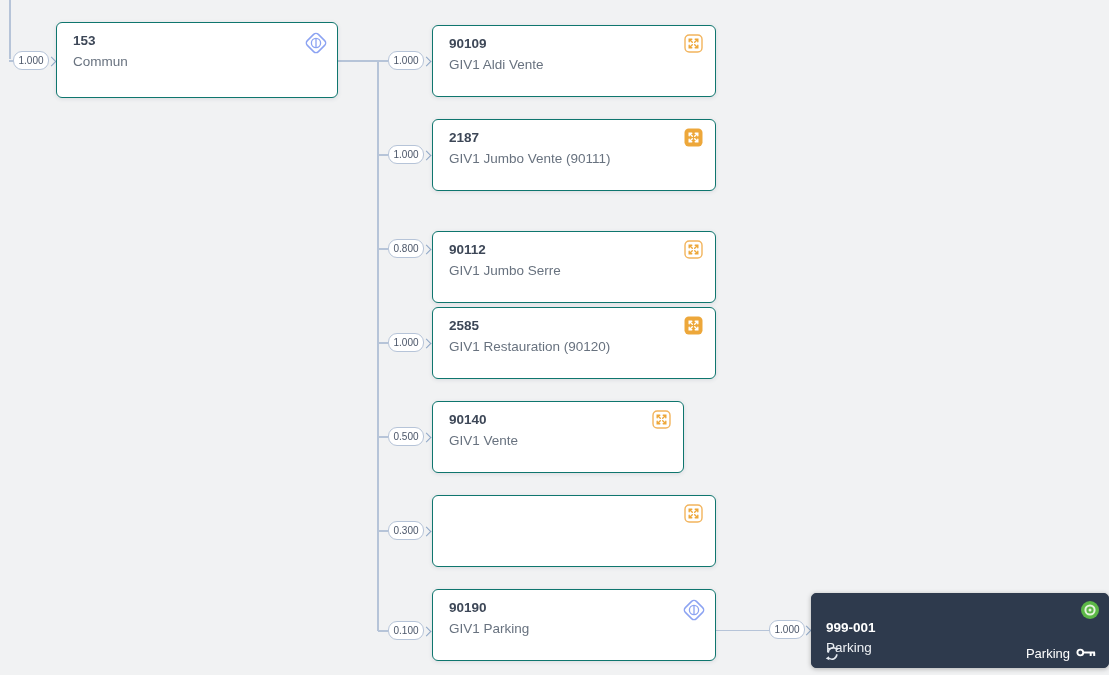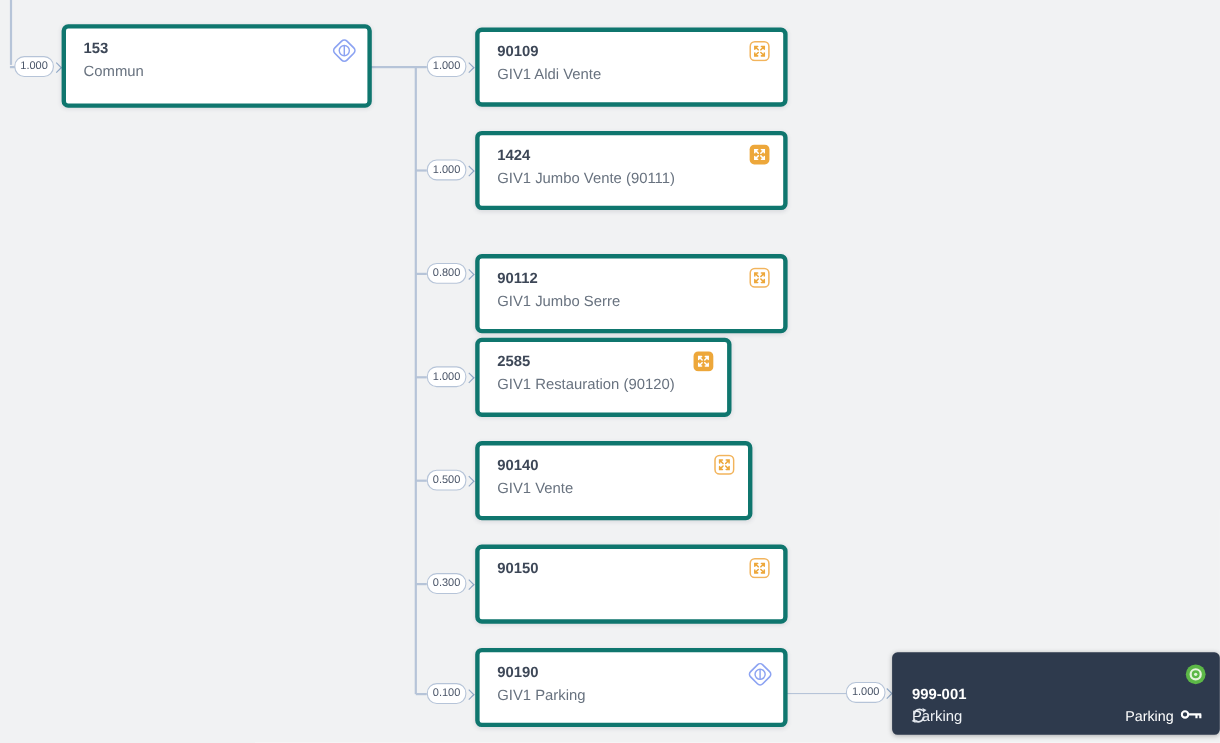--- a/index.html
+++ b/index.html
@@ -9,21 +9,21 @@
   
   .ln{position:absolute;background:#b6c4d8;z-index:1;}
 
   
   .chev{position:absolute;width:6px;height:6px;border-top:1.8px solid #8ea7c7;border-right:1.8px solid #8ea7c7;transform:rotate(45deg);z-index:2;}
 
   
   .wl{position:absolute;box-sizing:border-box;width:36px;height:19px;background:#ffffff;border:1px solid #b6c4d8;border-radius:9px;font-size:10px;color:#4a5568;text-align:center;line-height:17px;z-index:3;}
 
   
-  .node{position:absolute;box-sizing:border-box;background:#ffffff;border:4px solid #0f766e;border-radius:6px;box-shadow:0 1px 4px rgba(50,60,80,.12);padding:10px 16px;z-index:2;}
+  .node{position:absolute;box-sizing:border-box;background:#ffffff;border:1px solid #0f766e;border-radius:6px;box-shadow:0 1px 4px rgba(50,60,80,.12);padding:10px 16px;z-index:2;}
   .nid{font-weight:bold;font-size:13.5px;color:#3d4757;}
   .nname{font-size:13.5px;color:#68727f;margin-top:6px;}
   .icon-tr{position:absolute;top:8px;right:12px;line-height:0;}
   .icon-tr-lg{position:absolute;top:6px;right:7px;line-height:0;}
 
   
   .dark{background:#2e3a4d;border-color:#2e3a4d;box-shadow:0 1px 5px rgba(0,0,0,.28);border-radius:5px;padding:26px 14px;}
   .dark .nid{color:#ffffff;}
   .dark .nname{color:#eef1f5;margin-top:5px;}
   .dark-bottom{position:absolute;left:13px;right:12px;bottom:6px;display:flex;align-items:center;justify-content:space-between;}
@@ -91,21 +91,21 @@
           <path d="M5.2 7.8 V5.2 H7.8 M8.3 8.3 L5.5 5.5"></path>
           <path d="M11.2 5.2 h2.6 v2.6 M10.7 8.3 L13.5 5.5"></path>
           <path d="M13.8 11.2 v2.6 h-2.6 M10.7 10.7 L13.5 13.5"></path>
           <path d="M7.8 13.8 H5.2 v-2.6 M8.3 10.7 L5.5 13.5"></path>
         </g>
       </svg>
     </span>
   </div>
 
   <div class="node" style="left:432px;top:119px;width:284px;height:72px">
-    <div class="nid">1424</div>
+    <div class="nid">2187</div>
     <div class="nname">GIV1 Jumbo Vente (90111)</div>
     <span class="icon-tr">
       <svg width="19" height="19" viewBox="0 0 19 19">
         <rect x="0.5" y="0.5" width="18" height="18" rx="4.2" fill="#eda73a"></rect>
         <g stroke="#ffffff" stroke-width="1.4" fill="none" stroke-linecap="round">
           <path d="M5.2 7.8 V5.2 H7.8 M8.3 8.3 L5.5 5.5"></path>
           <path d="M11.2 5.2 h2.6 v2.6 M10.7 8.3 L13.5 5.5"></path>
           <path d="M13.8 11.2 v2.6 h-2.6 M10.7 10.7 L13.5 13.5"></path>
           <path d="M7.8 13.8 H5.2 v-2.6 M8.3 10.7 L5.5 13.5"></path>
         </g>
@@ -122,21 +122,21 @@
         <g stroke="#eda73a" stroke-width="1.4" fill="none" stroke-linecap="round">
           <path d="M5.2 7.8 V5.2 H7.8 M8.3 8.3 L5.5 5.5"></path>
           <path d="M11.2 5.2 h2.6 v2.6 M10.7 8.3 L13.5 5.5"></path>
           <path d="M13.8 11.2 v2.6 h-2.6 M10.7 10.7 L13.5 13.5"></path>
           <path d="M7.8 13.8 H5.2 v-2.6 M8.3 10.7 L5.5 13.5"></path>
         </g>
       </svg>
     </span>
   </div>
 
-  <div class="node" style="left:432px;top:307px;width:233px;height:72px">
+  <div class="node" style="left:432px;top:307px;width:284px;height:72px">
     <div class="nid">2585</div>
     <div class="nname">GIV1 Restauration (90120)</div>
     <span class="icon-tr">
       <svg width="19" height="19" viewBox="0 0 19 19">
         <rect x="0.5" y="0.5" width="18" height="18" rx="4.2" fill="#eda73a"></rect>
         <g stroke="#ffffff" stroke-width="1.4" fill="none" stroke-linecap="round">
           <path d="M5.2 7.8 V5.2 H7.8 M8.3 8.3 L5.5 5.5"></path>
           <path d="M11.2 5.2 h2.6 v2.6 M10.7 8.3 L13.5 5.5"></path>
           <path d="M13.8 11.2 v2.6 h-2.6 M10.7 10.7 L13.5 13.5"></path>
           <path d="M7.8 13.8 H5.2 v-2.6 M8.3 10.7 L5.5 13.5"></path>
@@ -155,21 +155,20 @@
           <path d="M5.2 7.8 V5.2 H7.8 M8.3 8.3 L5.5 5.5"></path>
           <path d="M11.2 5.2 h2.6 v2.6 M10.7 8.3 L13.5 5.5"></path>
           <path d="M13.8 11.2 v2.6 h-2.6 M10.7 10.7 L13.5 13.5"></path>
           <path d="M7.8 13.8 H5.2 v-2.6 M8.3 10.7 L5.5 13.5"></path>
         </g>
       </svg>
     </span>
   </div>
 
   <div class="node" style="left:432px;top:495px;width:284px;height:72px">
-    <div class="nid">90150</div>
     <span class="icon-tr">
       <svg width="19" height="19" viewBox="0 0 19 19">
         <rect x="1" y="1" width="17" height="17" rx="4.2" fill="#ffffff" stroke="#f2b45c" stroke-width="1.4"></rect>
         <g stroke="#eda73a" stroke-width="1.4" fill="none" stroke-linecap="round">
           <path d="M5.2 7.8 V5.2 H7.8 M8.3 8.3 L5.5 5.5"></path>
           <path d="M11.2 5.2 h2.6 v2.6 M10.7 8.3 L13.5 5.5"></path>
           <path d="M13.8 11.2 v2.6 h-2.6 M10.7 10.7 L13.5 13.5"></path>
           <path d="M7.8 13.8 H5.2 v-2.6 M8.3 10.7 L5.5 13.5"></path>
         </g>
       </svg>

